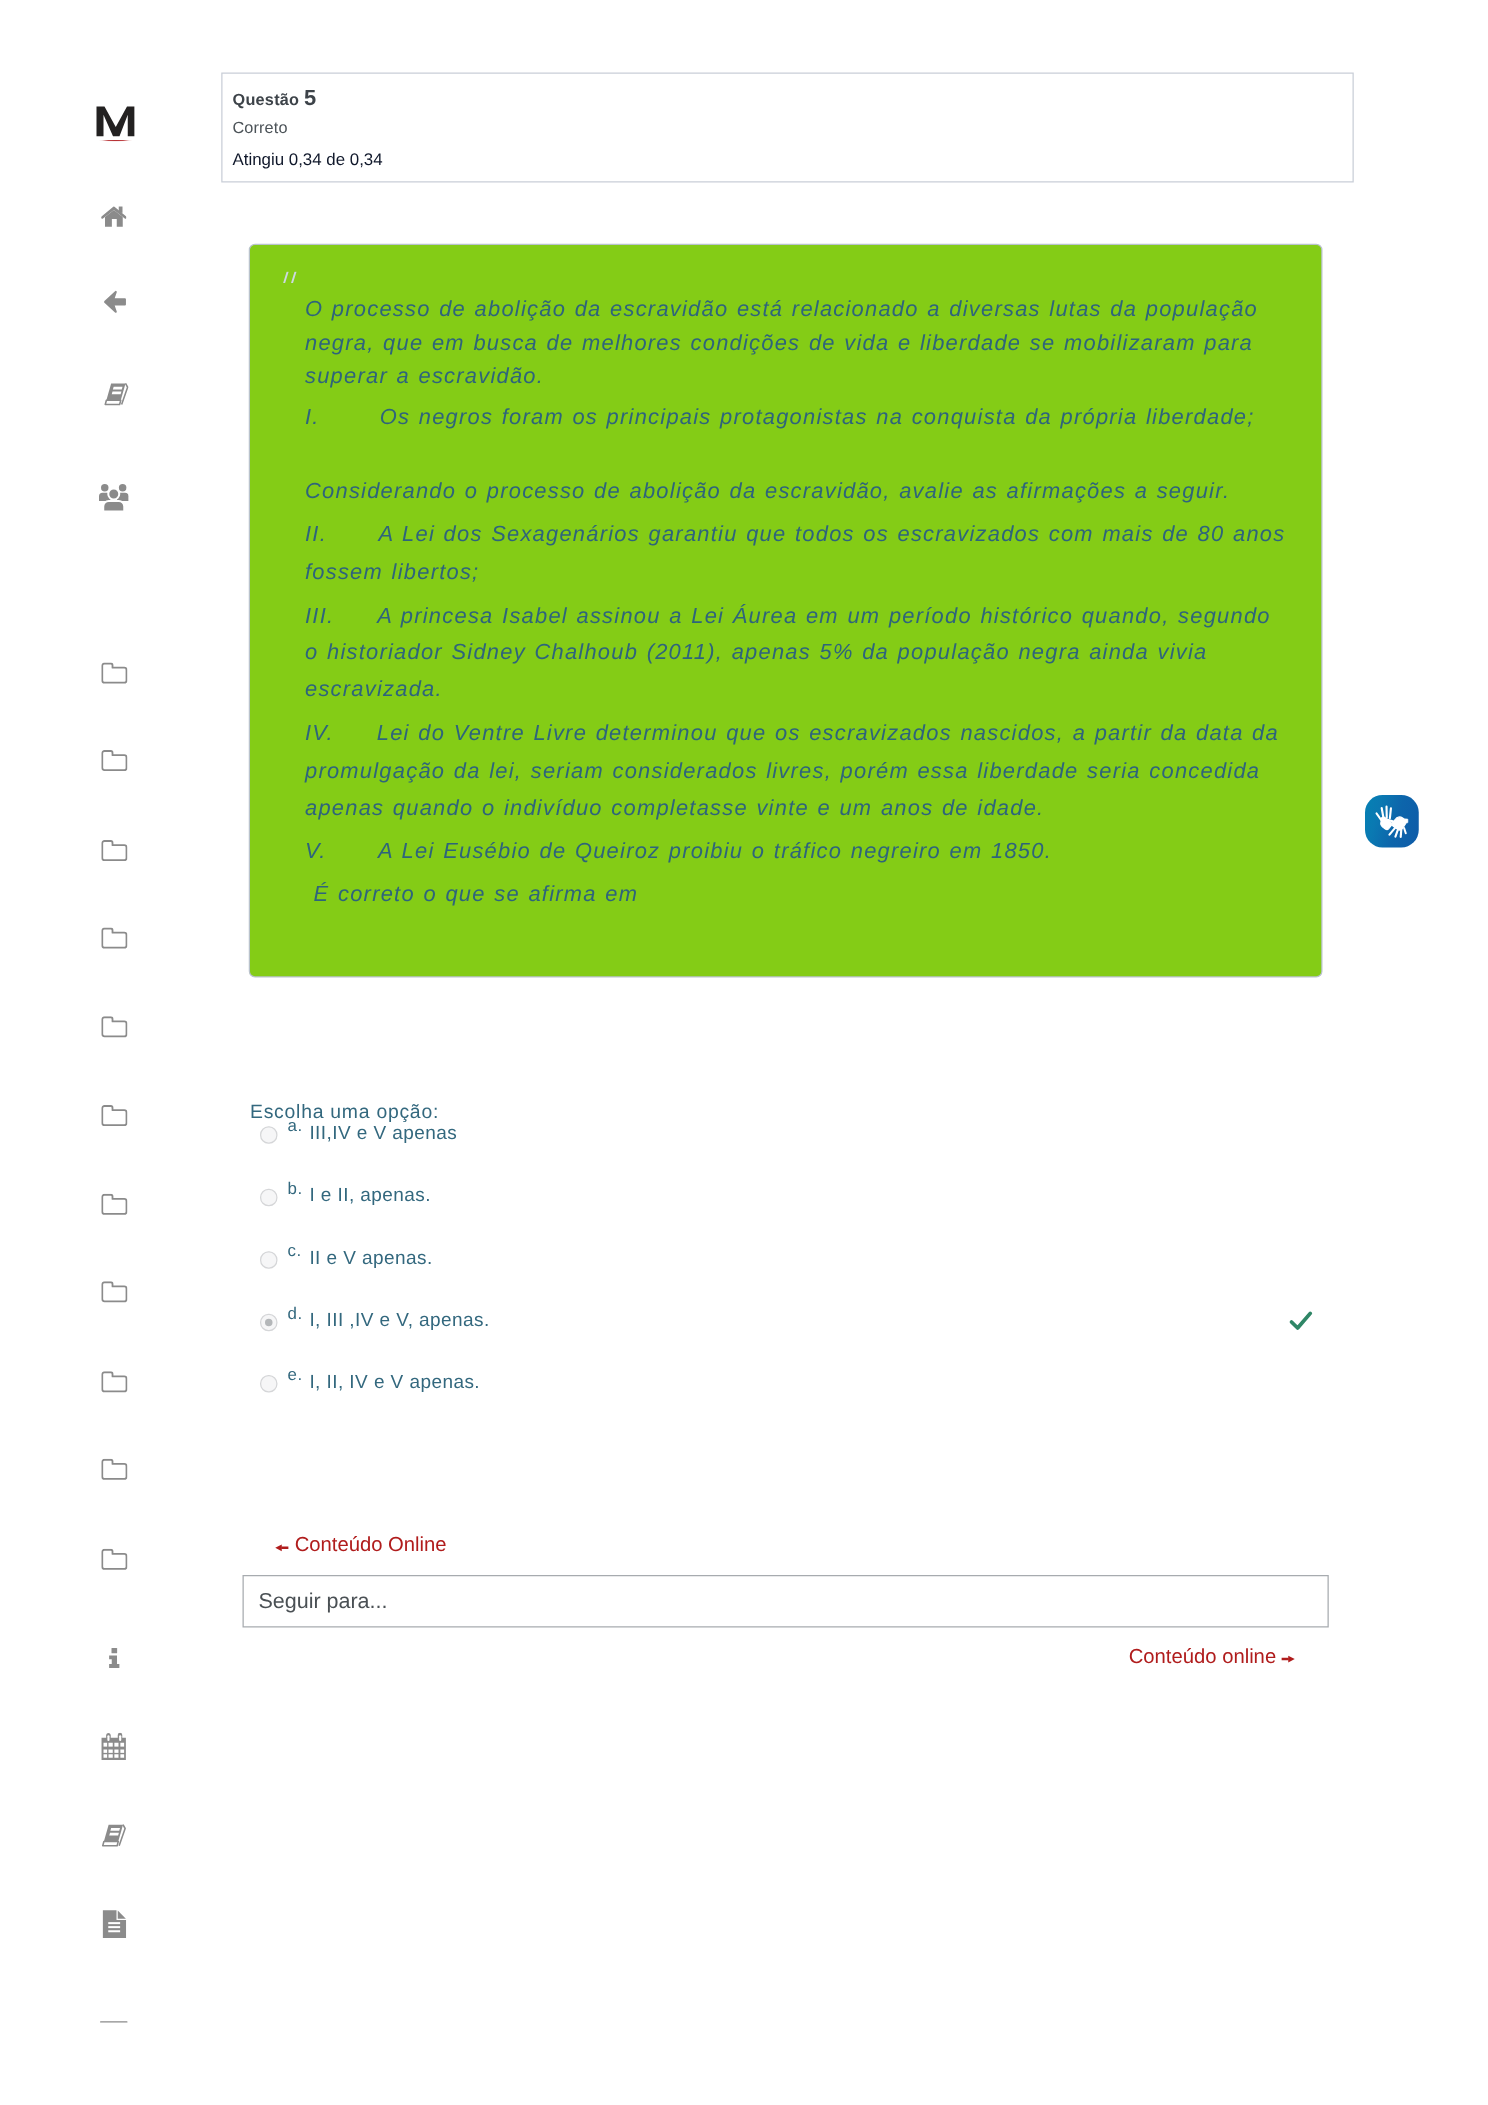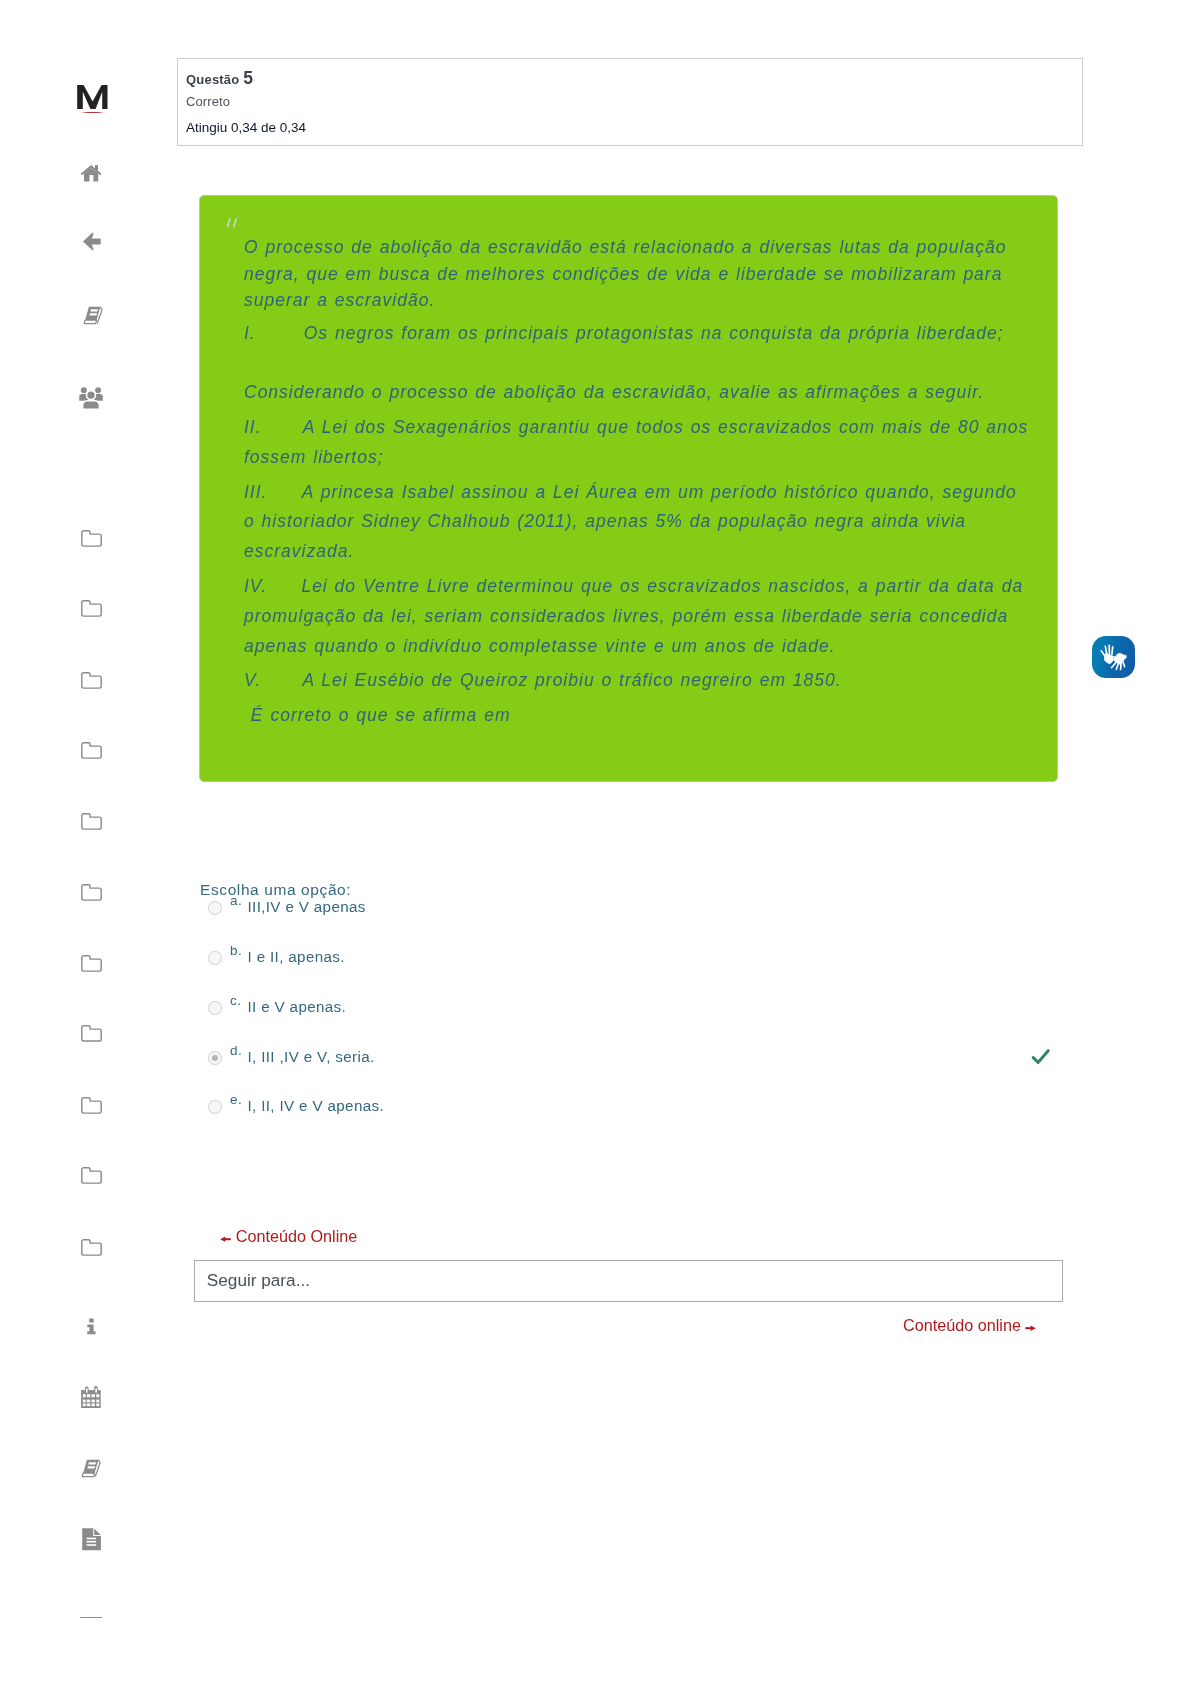--- a/index.html
+++ b/index.html
@@ -244,21 +244,21 @@
         <span class="txt">I e II, apenas.</span>
       </div>
       <div class="opt" style="top: 996px;">
         <span class="radio"></span>
         <span class="key">c.</span>
         <span class="txt">II e V apenas.</span>
       </div>
       <div class="opt" style="top: 1046px;">
         <span class="radio sel"></span>
         <span class="key">d.</span>
-        <span class="txt">I, III ,IV e V, seria.</span>
+        <span class="txt">I, III ,IV e V, apenas.</span>
         <span class="tick"><svg width="20" height="20" viewBox="0 0 20 20">
             <path fill="none" stroke="#2f8666" stroke-width="3.0" stroke-linecap="round" stroke-linejoin="round" d="M2.2 10.6 7.1 15.4 17.2 3.7"></path>
           </svg></span>
       </div>
       <div class="opt" style="top: 1095px;">
         <span class="radio"></span>
         <span class="key">e.</span>
         <span class="txt">I, II, IV e V apenas.</span>
       </div>
     </div>

